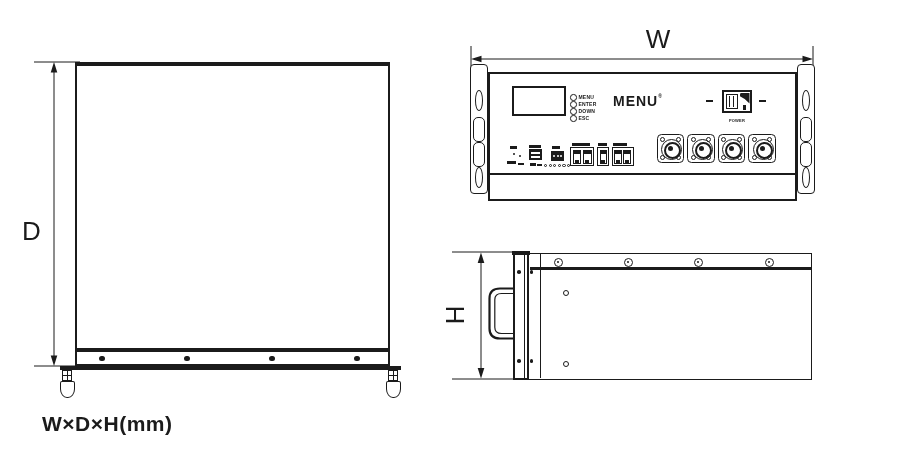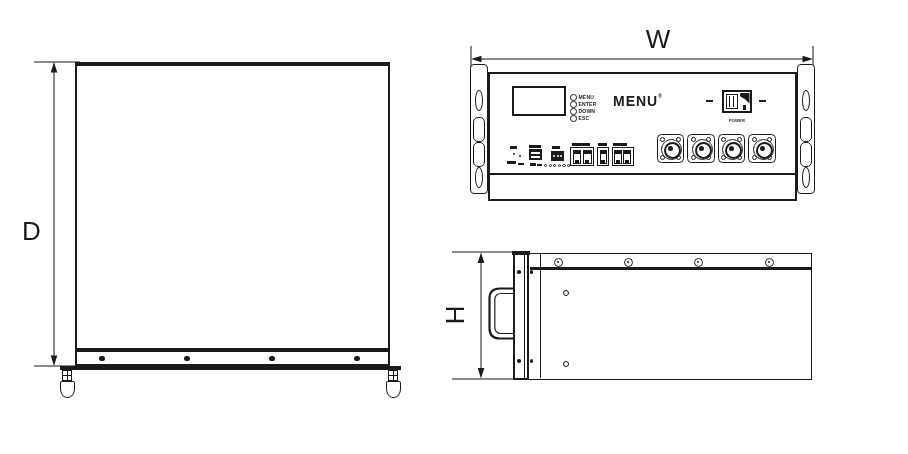--- a/index.html
+++ b/index.html
@@ -105,20 +105,21 @@
     </div>
     <div>
       <div class="abs foot-stem" style="left:388px;top:370px;width:10px;height:11px;"></div>
       <div class="abs bar" style="left:392.5px;top:370px;width:1px;height:11px;"></div>
       <div class="abs bar" style="left:388px;top:374.5px;width:10px;height:1px;"></div>
       <div class="abs foot-barrel" style="left:385.5px;top:381px;width:15px;height:17px;"></div>
     </div>
   </div>
 
   <div class="abs dim-letter" style="left:22px;top:218px;">D</div>
+  <div class="abs formula" style="left:42px;top:412px;">W×D×H(mm)</div>
 
   <div class="abs dim-letter" style="left:638px;top:26px;width:40px;text-align:center;">W</div>
 
   <div>
 
     <div>
       <div class="abs ear" style="left:470px;top:64px;width:18px;height:130px;"></div>
       <div class="abs oval" style="left:475.3px;top:90px;width:7.5px;height:21px;"></div>
       <div class="abs pill" style="left:472.8px;top:117px;width:12.5px;height:25px;"></div>
       <div class="abs pill" style="left:472.8px;top:141.5px;width:12.5px;height:25px;"></div>

